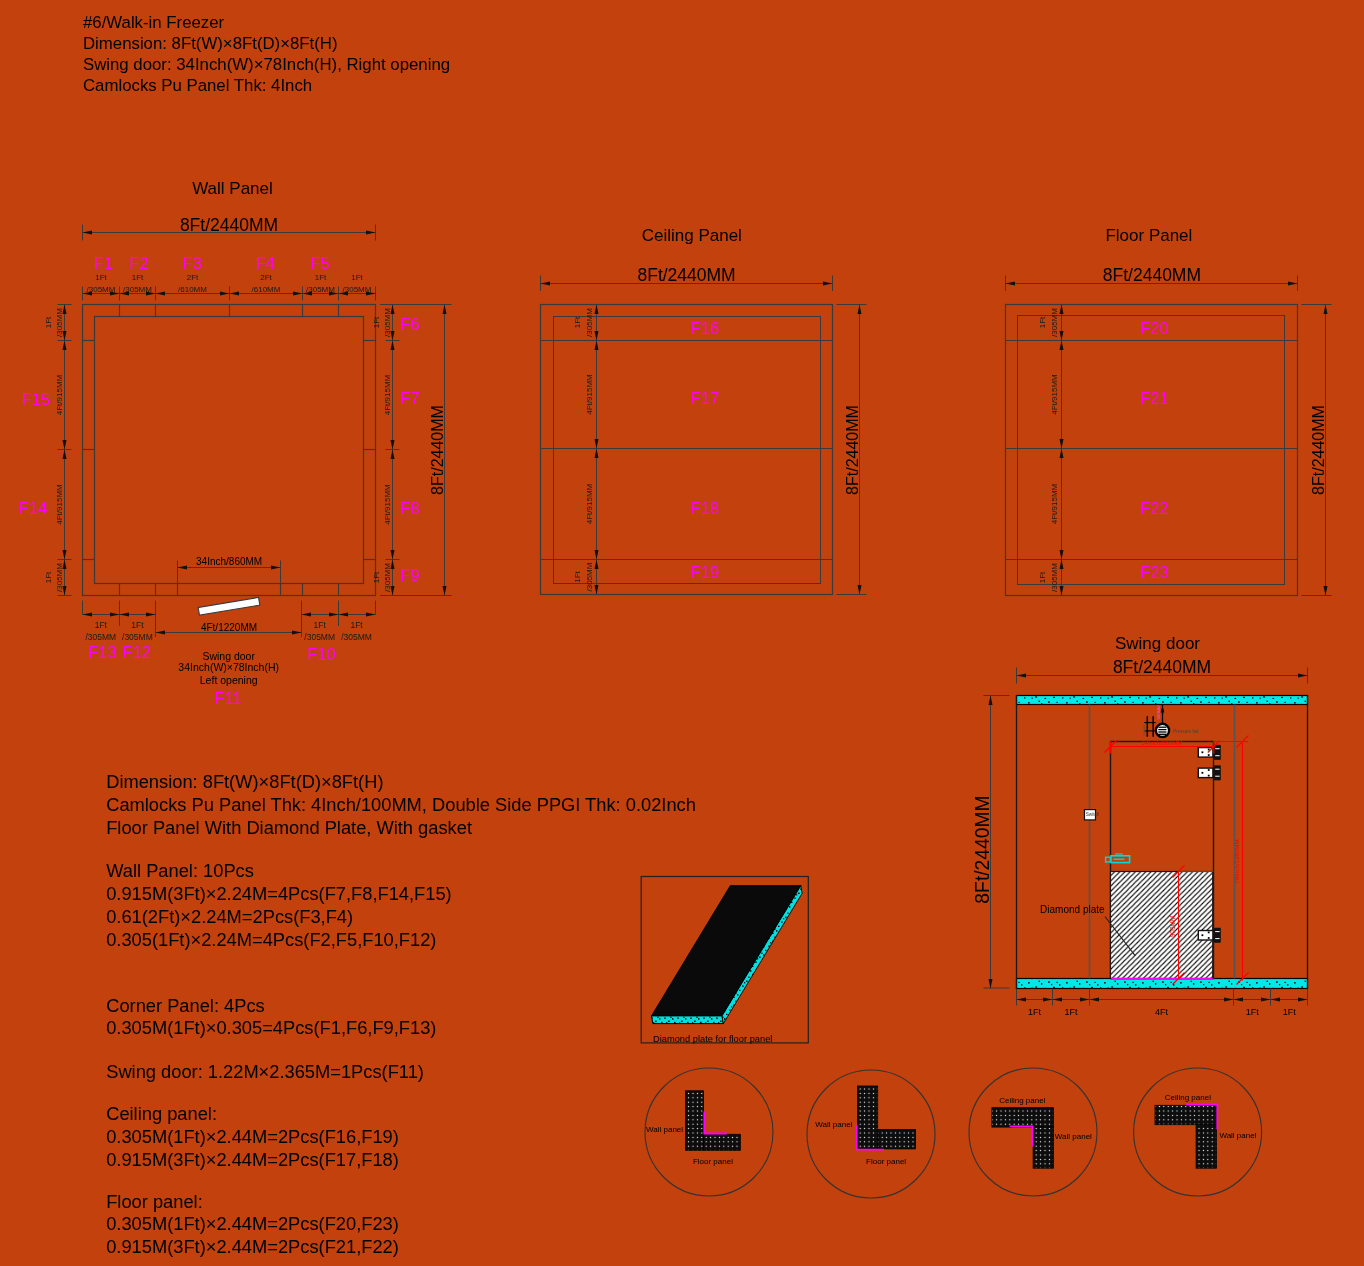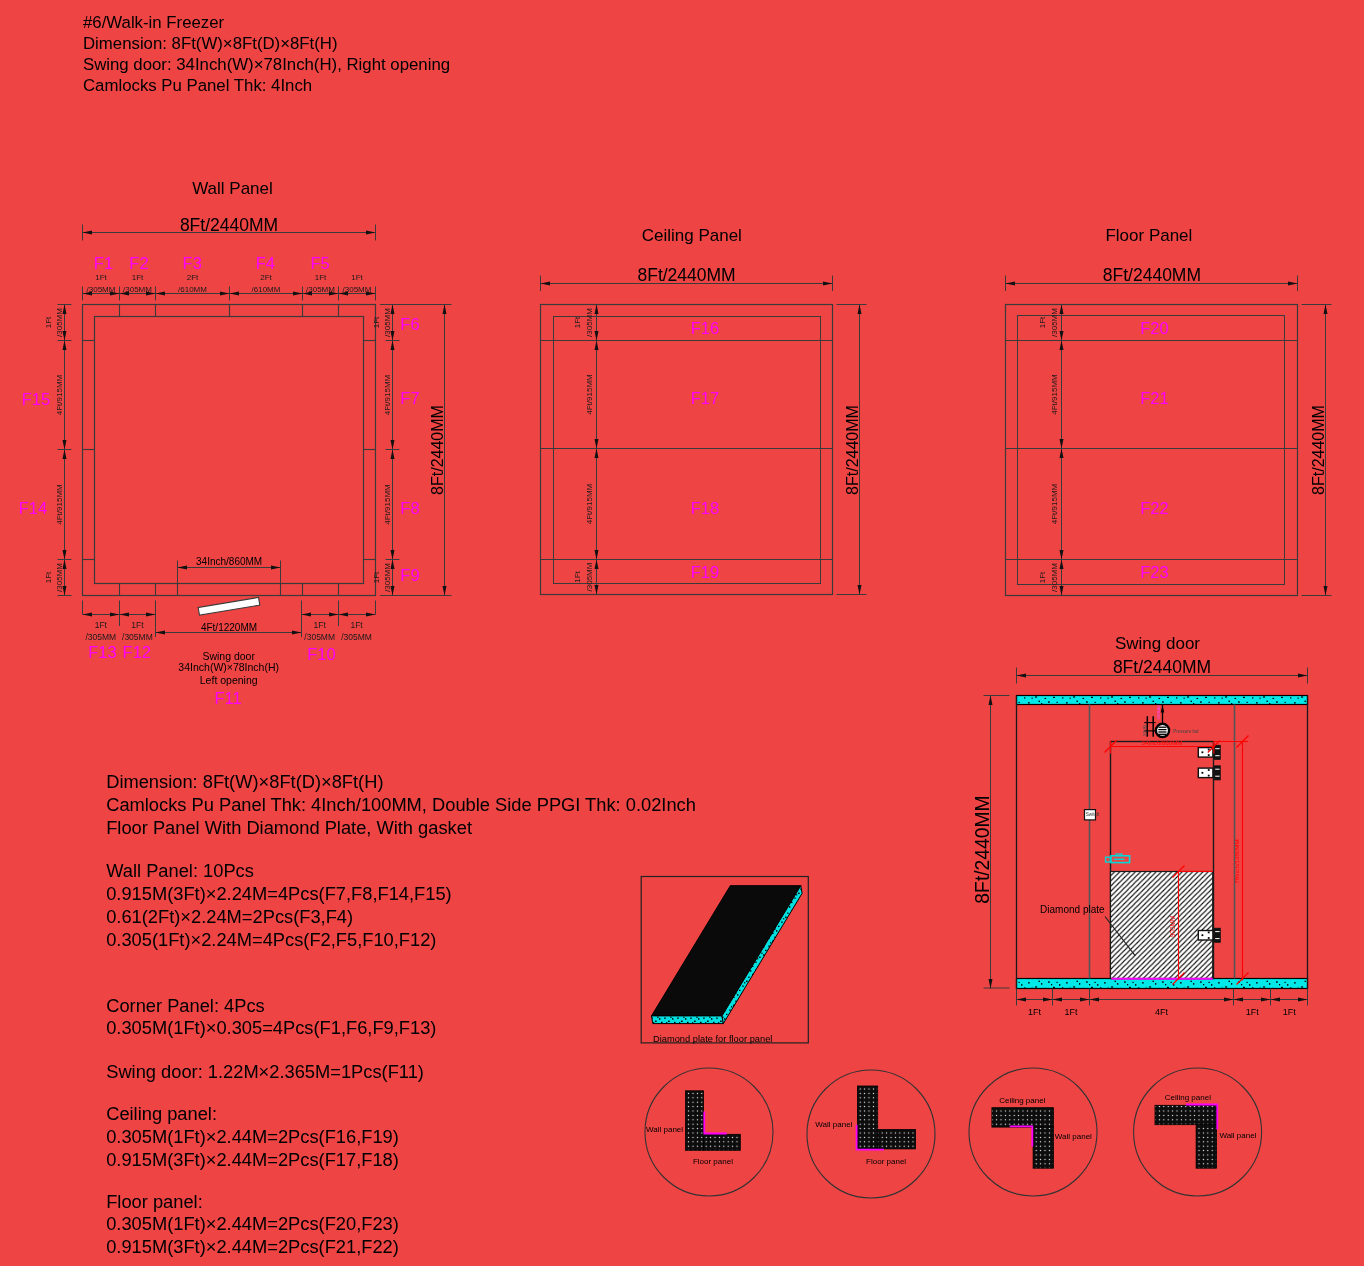--- a/index.html
+++ b/index.html
@@ -1,17 +1,17 @@
 <!DOCTYPE html>
 <html><head>
 <meta charset="utf-8">
 <title>Walk-in Freezer Drawing</title>
 <style>
 html,body{margin:0;padding:0;background:#ffffff;}
-#page{position:relative;width:1364px;height:1266px;background:#ef4444;overflow:hidden;}
+#page{position:relative;width:1364px;height:1266px;background:#c2410c;overflow:hidden;}
 </style>
 </head>
 <body>
 <div id="page">
 <svg width="1364" height="1266" viewBox="0 0 1364 1266">
 <defs>
 <pattern id="cyansp" width="38" height="10" patternUnits="userSpaceOnUse">
 <rect width="38" height="10" fill="#00e8e8"></rect>
 <rect x="2" y="2.2" width="1.7" height="1.3" fill="#000"></rect>
 <rect x="9" y="6.4" width="2.1" height="1.2" fill="#000"></rect>

